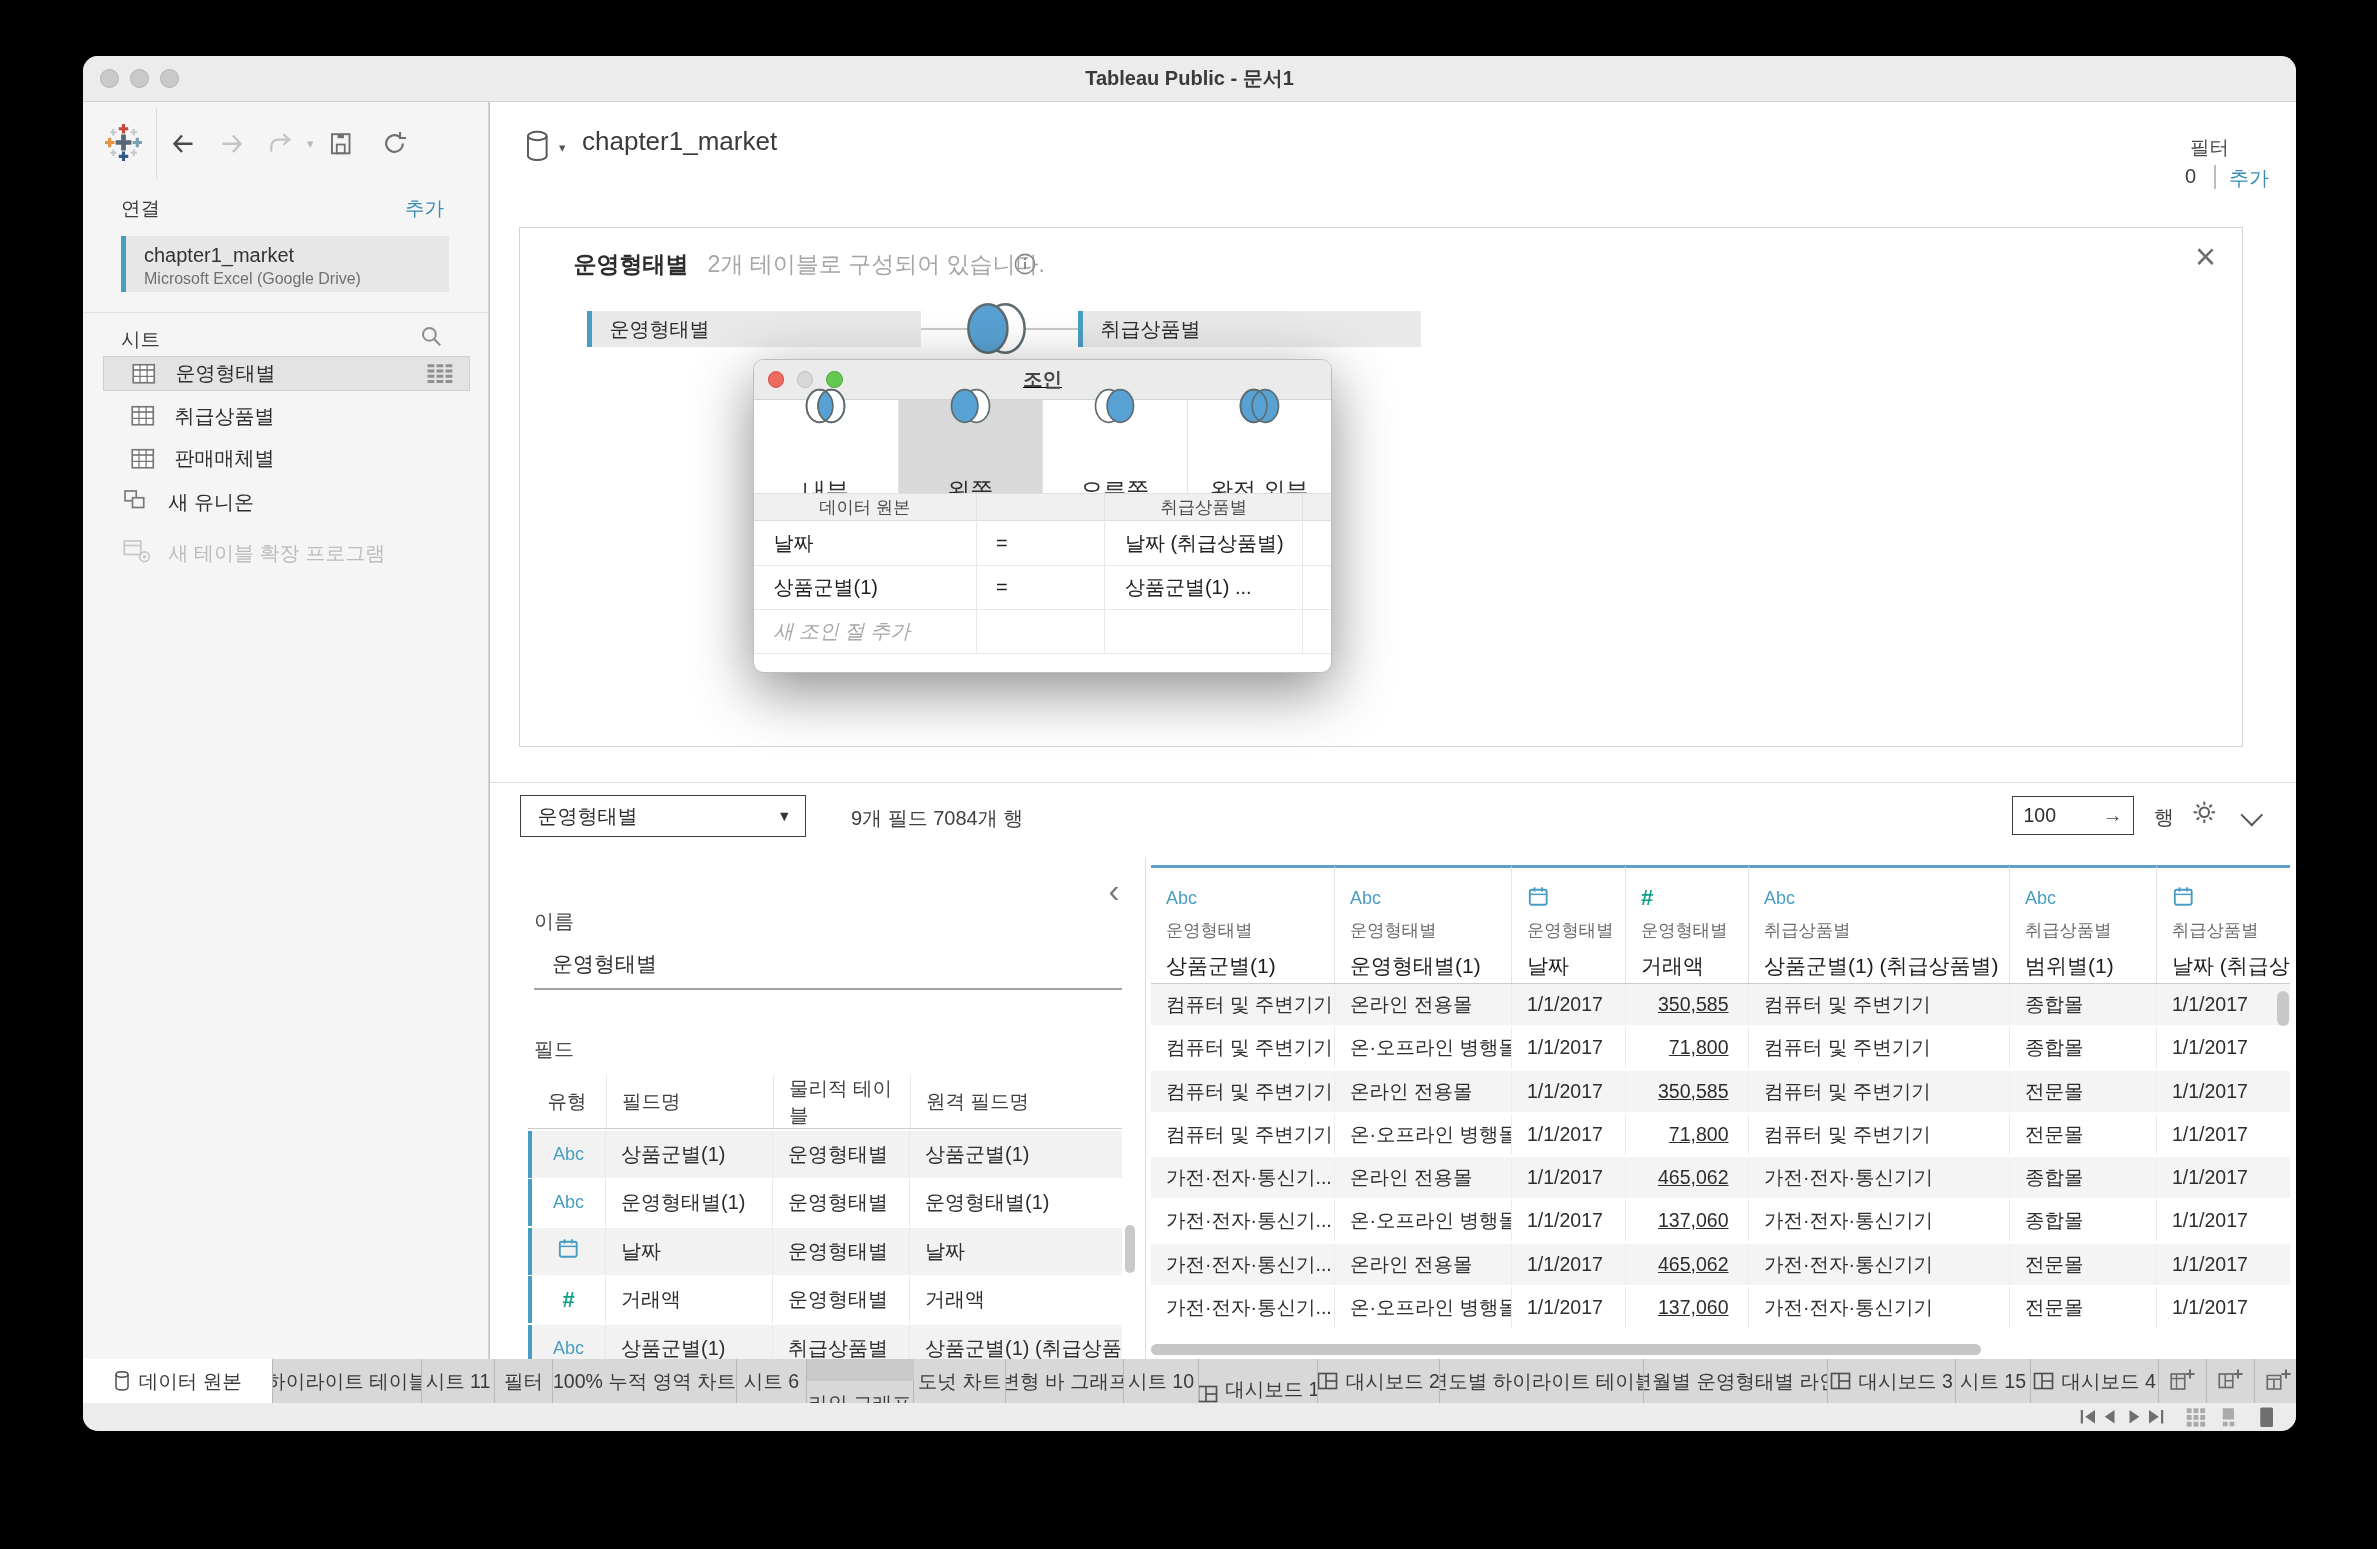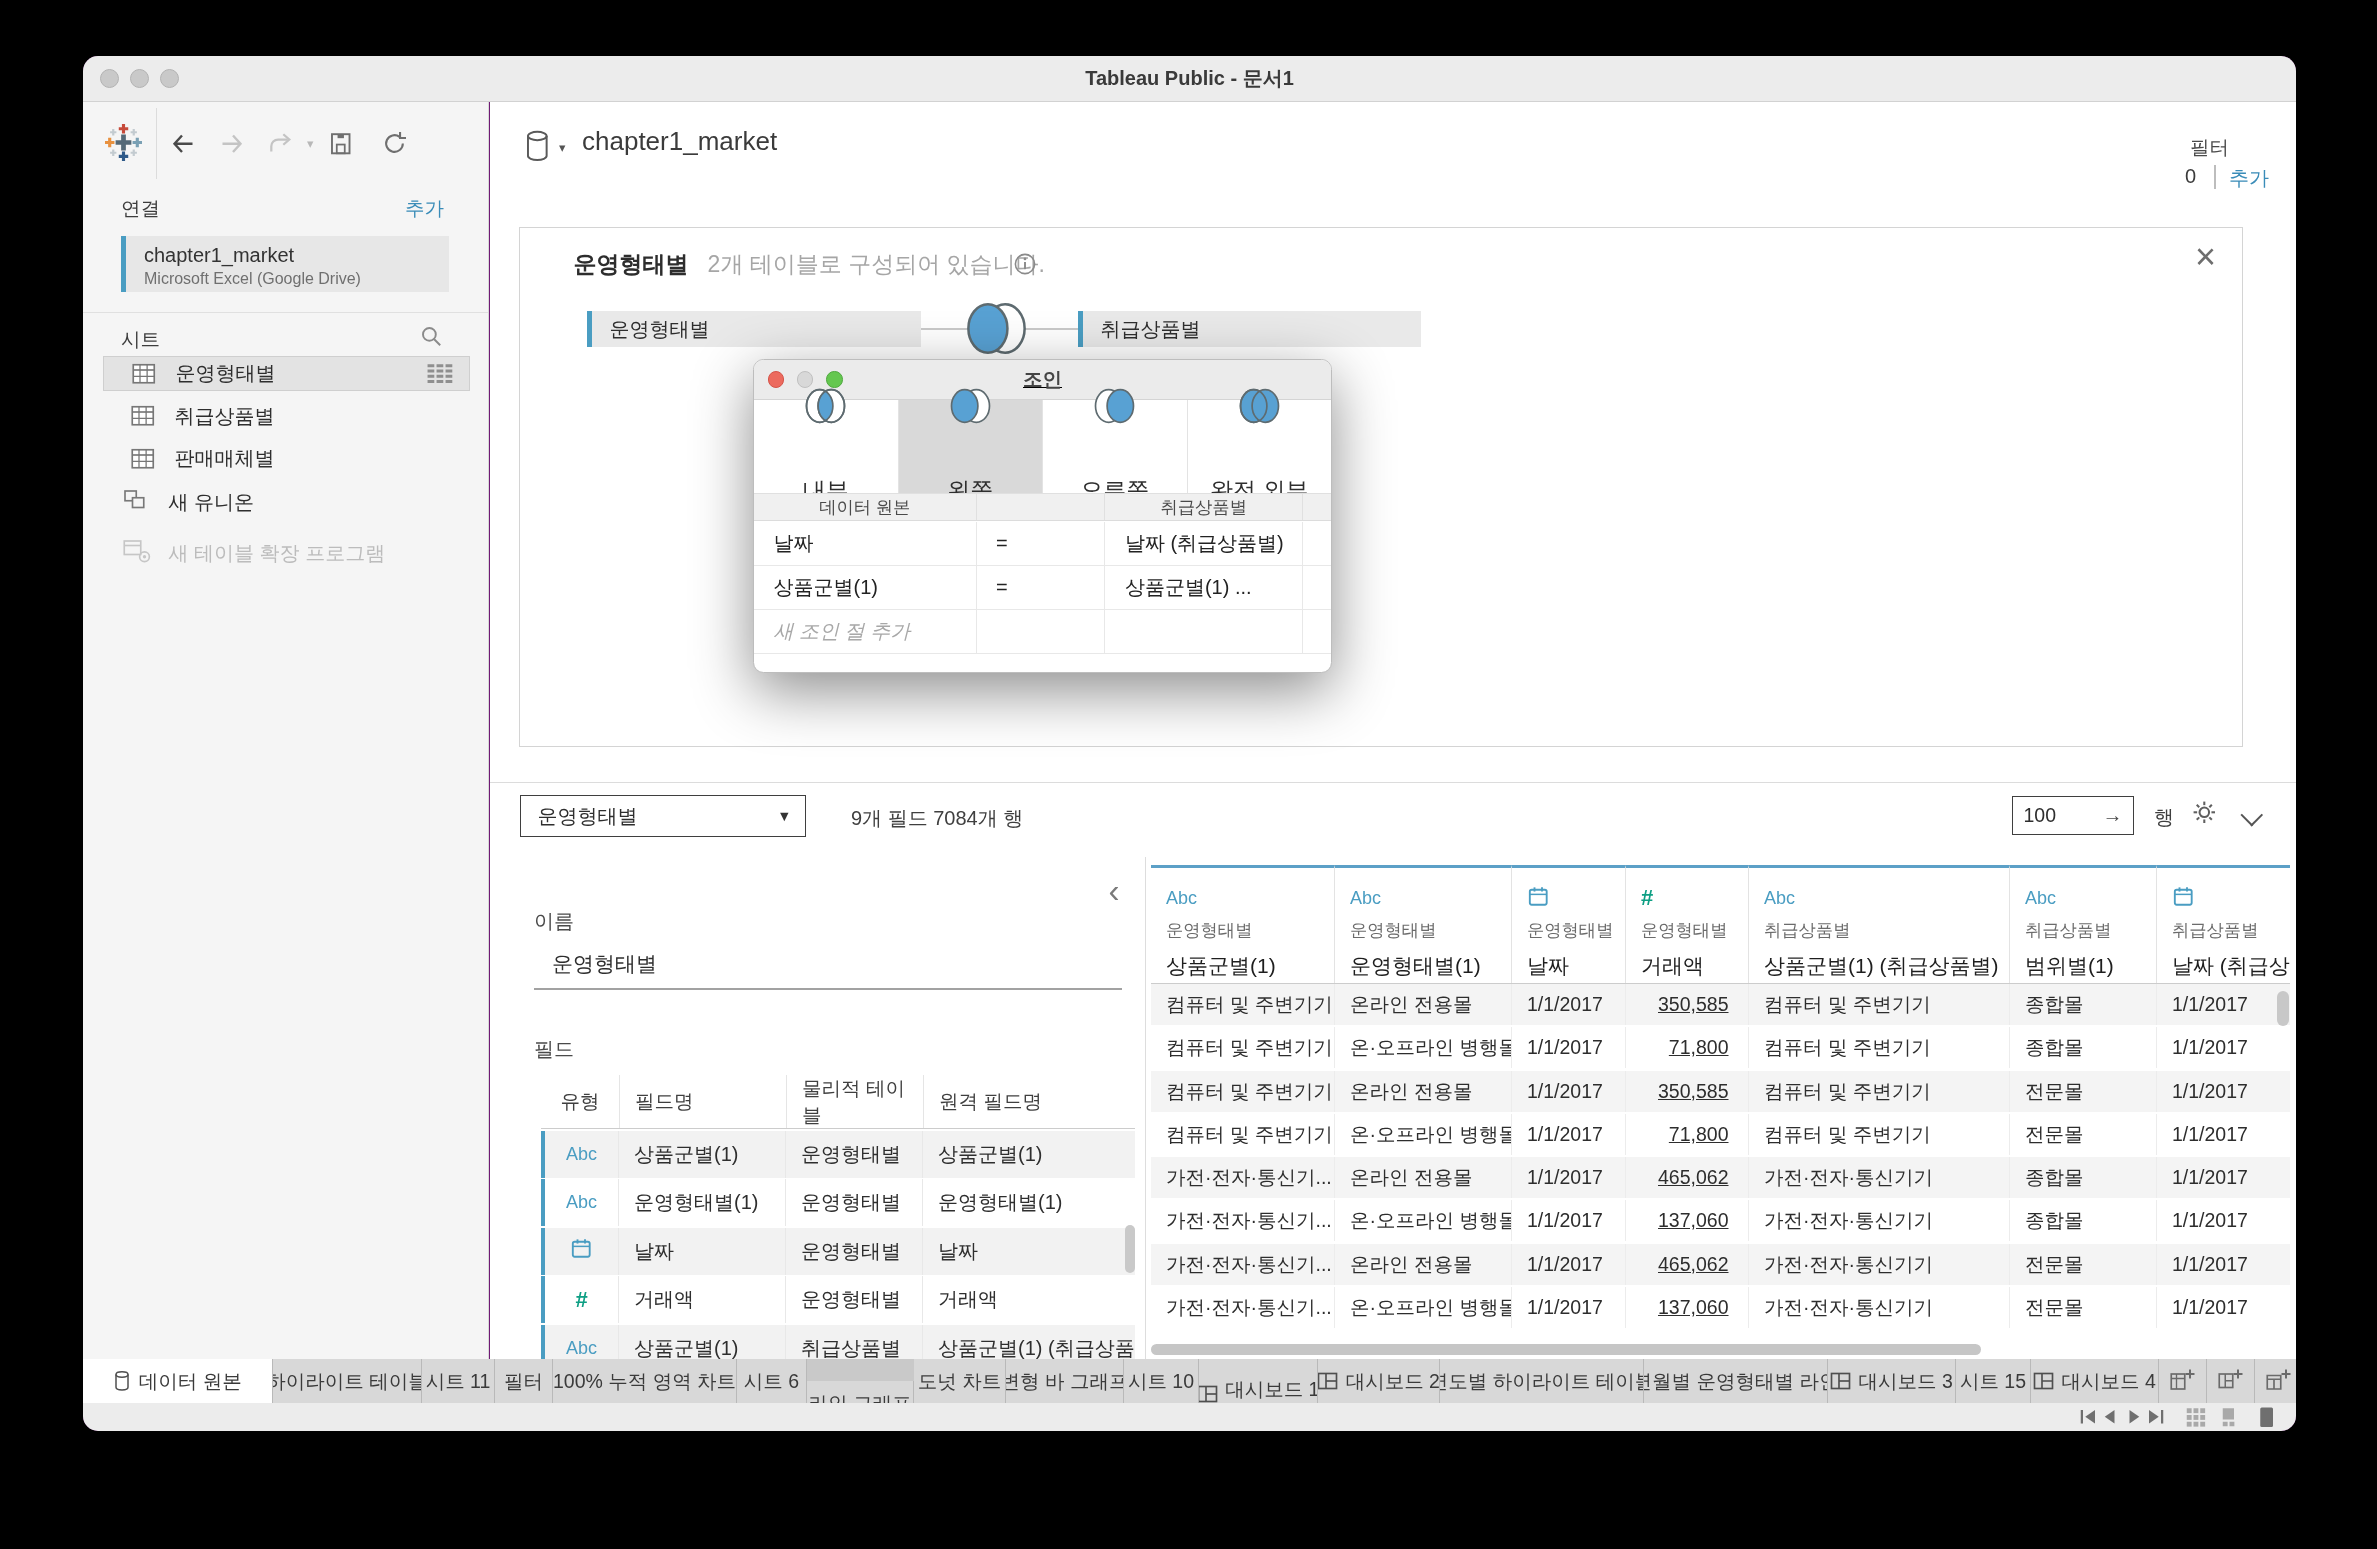--- a/index.html
+++ b/index.html
@@ -1,18 +1,18 @@
 <!DOCTYPE html>
 <html style="--accent: #4a9dc2; --link: #3a8cb8; --venn: #58a1d3; --green: #0e9f84; --selgrey: #d9d9d9; --headblue: #5ca0c7;font-size:12px"><head>
 <meta charset="utf-8">
 <style>
   html,body{margin:0;padding:0;}
   body{width:2377px;height:1549px;background:#000;position:relative;overflow:hidden;
        font-family:"Liberation Sans","DejaVu Sans",sans-serif;}
-  .window{position:absolute;left:83px;top:56px;width:2213px;height:1375px;background:#701a75;
+  .window{position:absolute;left:83px;top:56px;width:2213px;height:1375px;background:#7dd3fc;
           border-radius:15px;overflow:hidden;box-shadow:0 22.5px 68px rgba(0,0,0,.55);}
   
   .titlebar{position:absolute;left:0;top:0;right:0;height:45px;background:#ececec;border-bottom:0.8px solid #d2d2d2;}
   .lights{position:absolute;left:16.5px;top:12.8px;display:flex;gap:11.3px;}
   .light{width:19px;height:19px;border-radius:50%;background:#c9c9c9;border:0.8px solid #b2b2b2;box-sizing:border-box;}
   .apptitle{position:absolute;left:0;right:0;top:0;line-height:45px;text-align:center;font-size:20px;font-weight:bold;color:#3a3a3a;}
   
   .sidebar{position:absolute;left:0;top:46px;width:406px;bottom:71px;background:#f5f5f5;border-right:0.8px solid #d8d8d8;box-sizing:border-box;}
   .toolbar{position:absolute;left:0;top:0;width:100%;height:83px;}
   .logo{position:absolute;left:19.5px;top:19.5px;}
@@ -90,21 +90,21 @@
   .rows-label{position:absolute;left:1664px;top:702px;font-size:20px;color:#3f3f3f;}
   .gear{position:absolute;left:1700px;top:696px;}
   .gt-chev{position:absolute;left:1754px;top:705px;width:13.5px;height:13.5px;border-right:2.3px solid #555;border-bottom:2.3px solid #555;transform:rotate(45deg);}
   
   .metadata{position:absolute;left:0;top:755px;width:656px;bottom:0;background:#fff;border-right:0.8px solid #ddd;box-sizing:border-box;overflow:hidden;}
   .meta-collapse{position:absolute;right:25.5px;top:16.5px;font-size:33px;color:#7a7a7a;line-height:33px;}
   .meta-name-label{position:absolute;left:44px;top:51px;font-size:20px;color:#4a4a4a;}
   .meta-name-value{position:absolute;left:62px;top:93px;font-size:21px;color:#2e2e2e;}
   .meta-underline{position:absolute;left:44px;top:131px;width:588px;height:1.5px;background:#a2a2a2;}
   .meta-fields-label{position:absolute;left:44px;top:179px;font-size:20px;color:#4a4a4a;}
-  .meta-table{position:absolute;left:51px;top:218px;width:594px;bottom:0;overflow:hidden;}
+  .meta-table{position:absolute;left:38px;top:218px;width:594px;bottom:0;overflow:hidden;}
   .meta-head{display:flex;height:53px;border-bottom:0.8px solid #ccc;}
   .mh{box-sizing:border-box;border-right:0.8px solid #e5e5e5;display:flex;align-items:center;font-size:19.5px;color:#3f3f3f;padding-left:15px;}
   .mh1{width:79px;justify-content:center;padding-left:0;} .mh2{width:167px;} .mh3{width:137px;} .mh4{width:211px;border-right:none;}
   .meta-row{display:flex;height:47px;margin-top:1.5px;border-left:4.5px solid var(--accent,#4f9fc4);background:#fff;}
   .meta-row.odd{background:#f2f2f2;}
   .mc{box-sizing:border-box;display:flex;align-items:center;border-right:0.8px solid #e8e8e8;font-size:20px;color:#2e2e2e;padding-left:15px;white-space:nowrap;overflow:hidden;}
   .mc1{width:74px;justify-content:center;padding-left:0;} .mc2{width:167px;} .mc3{width:137px;} .mc4{width:211px;border-right:none;}
   .abc{color:var(--accent,#4a9dc2);font-size:18px;}
   .num{color:var(--green,#0e9f84);font-size:22px;font-weight:bold;}
   .meta-sb{position:absolute;right:9.8px;top:368px;width:10.5px;height:48px;background:#c9c9c9;border-radius:5.3px;}

